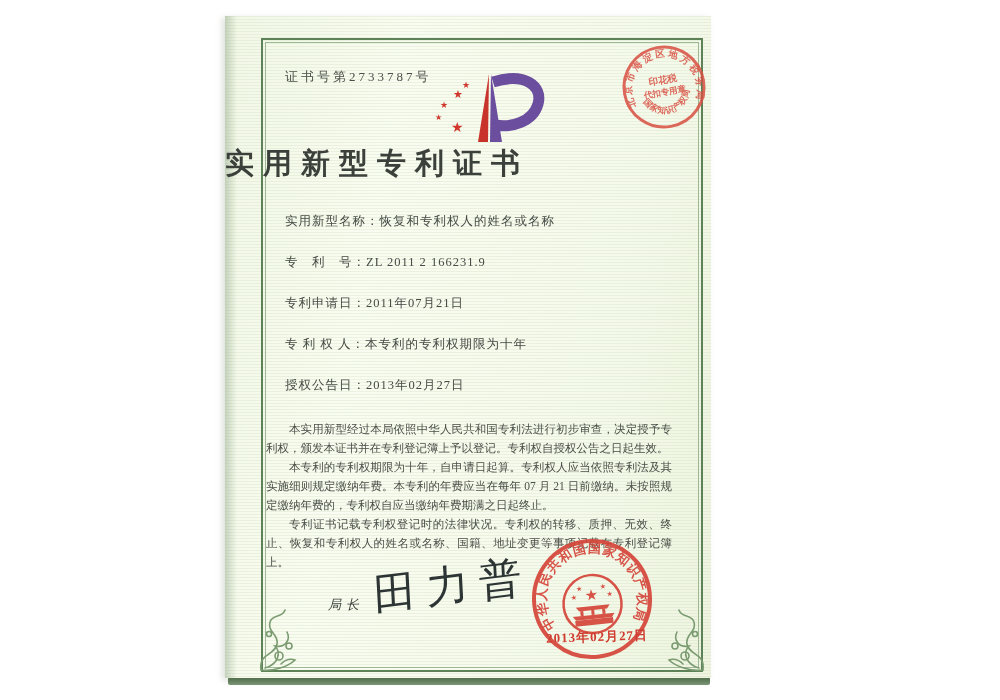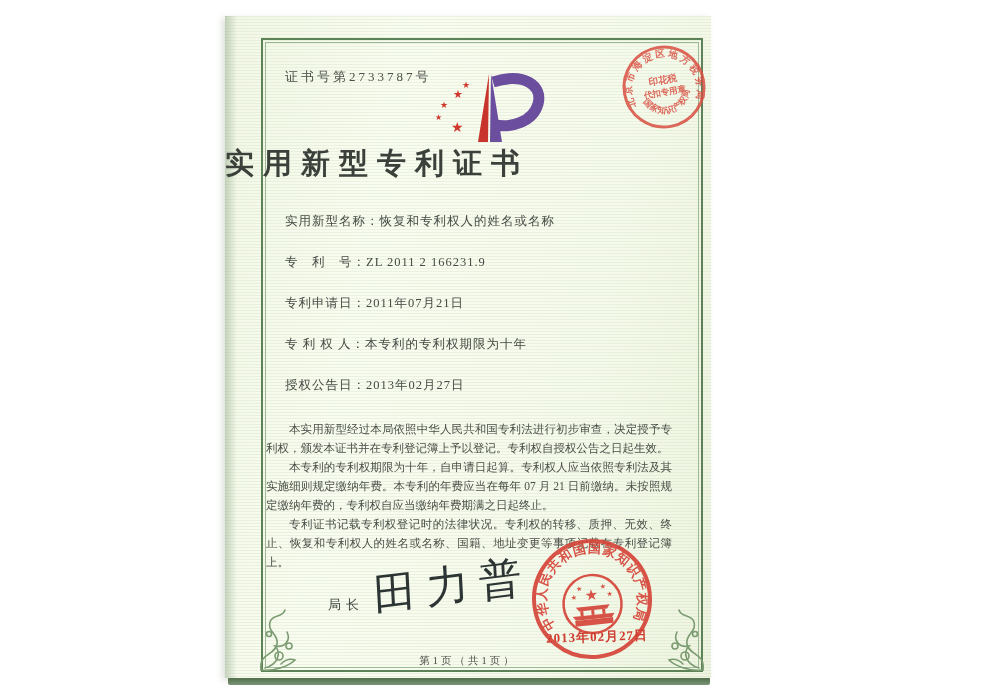--- a/index.html
+++ b/index.html
@@ -56,21 +56,21 @@
   .field-row { white-space:nowrap; }
   .f-label { display:inline-block; }
 
   .paras {
     position:absolute; left:41px; top:404px; width:406px;
     font-size:11.5px; line-height:19px; color:#4a4f48;
     text-align:justify;
   }
   .paras p { text-indent:2em; }
 
-  .sig-title { position:absolute; left:103px; top:580px; font-size:13px; letter-spacing:5px; color:#3d423c; }
+  .sig-title { position:absolute; left:103px; top:580px; font-size:13px; letter-spacing:5px; color:#3d423c;font-style:italic; }
   .sig-name {
     position:absolute; left:148px; top:541px; font-size:43px; color:#2c3434;
     letter-spacing:10px; transform:rotate(-7deg) skewX(-4deg); font-weight:500;
   }
 
   .seal-bottom { position:absolute; left:300px; top:516px; width:134px; height:134px; transform:rotate(-6deg); opacity:.92; }
   .seal-date {
     position:absolute; left:292px; top:612px; width:160px; text-align:center;
     color:#cf3b2e; font-weight:bold; font-size:13px; letter-spacing:1px; transform:rotate(-2deg);
   }
@@ -189,16 +189,15 @@
       <text font-size="9.5" fill="#d84f42" font-weight="bold">
         <textPath href="#arcT" textLength="130">北京市海淀区地方税务局</textPath>
       </text>
       <text font-size="8.5" fill="#d84f42" font-weight="bold">
         <textPath href="#arcL" textLength="62">国家知识产权局</textPath>
       </text>
       <text x="45" y="41" text-anchor="middle" font-size="9.5" fill="#d84f42" font-weight="bold">印花税</text>
       <text x="45" y="53" text-anchor="middle" font-size="8.5" fill="#d84f42" font-weight="bold">代扣专用章</text>
     </svg>
 
-    <div class="footer-page">第1页（共1页）</div>
 
   </div>
 </div>
 
 </body></html>

